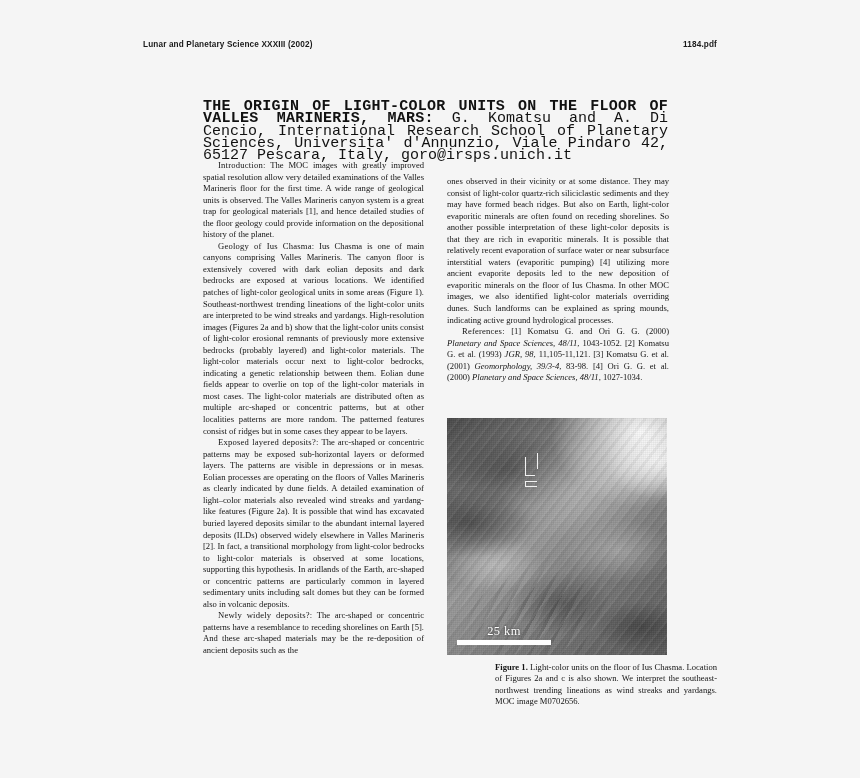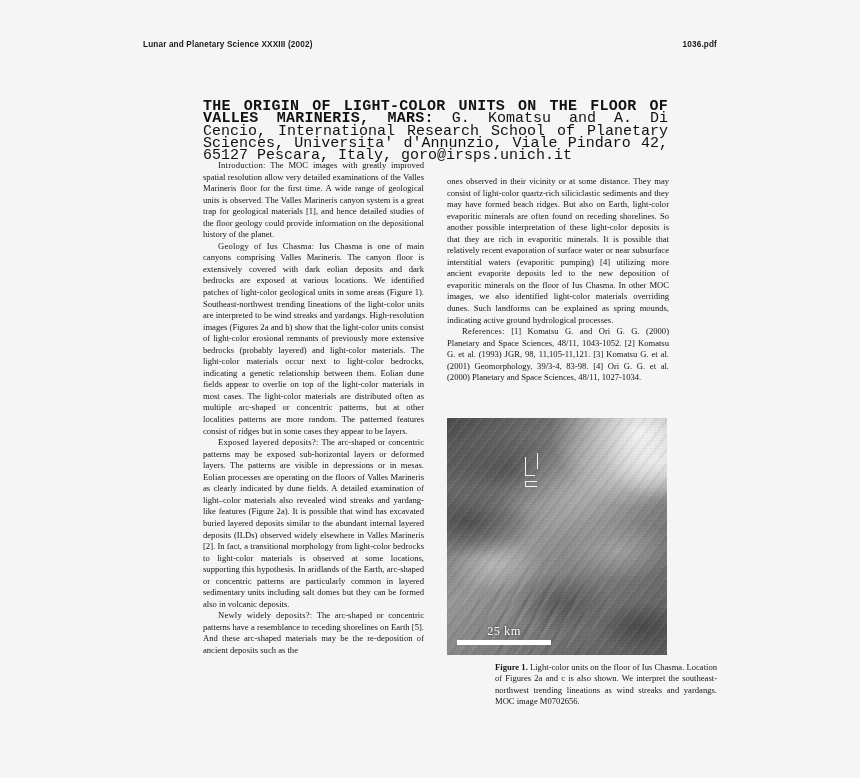--- a/index.html
+++ b/index.html
@@ -78,21 +78,21 @@
     margin: 0;
     text-indent: 15px;
   }
   .col p.cont {
     text-indent: 0;
   }
   .run-in {
     font-weight: normal;
     letter-spacing: 0.2px;
   }
-  .ital { }
+  .ital { font-style: italic; }
 
   
   .figure-wrap {
     position: absolute;
     left: 447px;
     top: 418px;
     width: 222px;
   }
   .figure-image {
     position: relative;
@@ -206,21 +206,21 @@
     font-weight: bold;
   }
 </style>
 </head>
 <body>
 
 <div class="page">
 
   <div class="running-header">
     <span>Lunar and Planetary Science XXXIII (2002)</span>
-    <span>1036.pdf</span>
+    <span>1184.pdf</span>
   </div>
 
   <div class="title-block">
     <span class="paper-title">THE ORIGIN OF LIGHT-COLOR UNITS ON THE FLOOR OF VALLES MARINERIS, MARS:</span><span class="authors"> G. Komatsu and A. Di Cencio, International Research School of Planetary Sciences, Universita' d'Annunzio, Viale Pindaro 42, 65127 Pescara, Italy, goro@irsps.unich.it</span>
   </div>
 
   <div class="col col-left">
     <p><span class="run-in">Introduction:</span><span> The MOC images with greatly improved spatial resolution allow very detailed examinations of the Valles Marineris floor for the first time. A wide range of geological units is observed. The Valles Marineris canyon system is a great trap for geological materials [1], and hence detailed studies of the floor geology could provide information on the depositional history of the planet.</span></p>
     <p><span class="run-in">Geology of Ius Chasma:</span><span> Ius Chasma is one of main canyons comprising Valles Marineris. The canyon floor is extensively covered with dark eolian deposits and dark bedrocks are exposed at various locations. We identified patches of light-color geological units in some areas (Figure 1). Southeast-northwest trending lineations of the light-color units are interpreted to be wind streaks and yardangs. High-resolution images (Figures 2a and b) show that the light-color units consist of light-color erosional remnants of previously more extensive bedrocks (probably layered) and light-color materials. The light-color materials occur next to light-color bedrocks, indicating a genetic relationship between them. Eolian dune fields appear to overlie on top of the light-color materials in most cases. The light-color materials are distributed often as multiple arc-shaped or concentric patterns, but at other localities patterns are more random. The patterned features consist of ridges but in some cases they appear to be layers.</span></p>
     <p><span class="run-in">Exposed layered deposits?:</span><span> The arc-shaped or concentric patterns may be exposed sub-horizontal layers or deformed layers. The patterns are visible in depressions or in mesas. Eolian processes are operating on the floors of Valles Marineris as clearly indicated by dune fields. A detailed examination of light–color materials also revealed wind streaks and yardang-like features (Figure 2a). It is possible that wind has excavated buried layered deposits similar to the abundant internal layered deposits (ILDs) observed widely elsewhere in Valles Marineris [2]. In fact, a transitional morphology from light-color bedrocks to light-color materials is observed at some locations, supporting this hypothesis. In aridlands of the Earth, arc-shaped or concentric patterns are particularly common in layered sedimentary units including salt domes but they can be formed also in volcanic deposits.</span></p>

